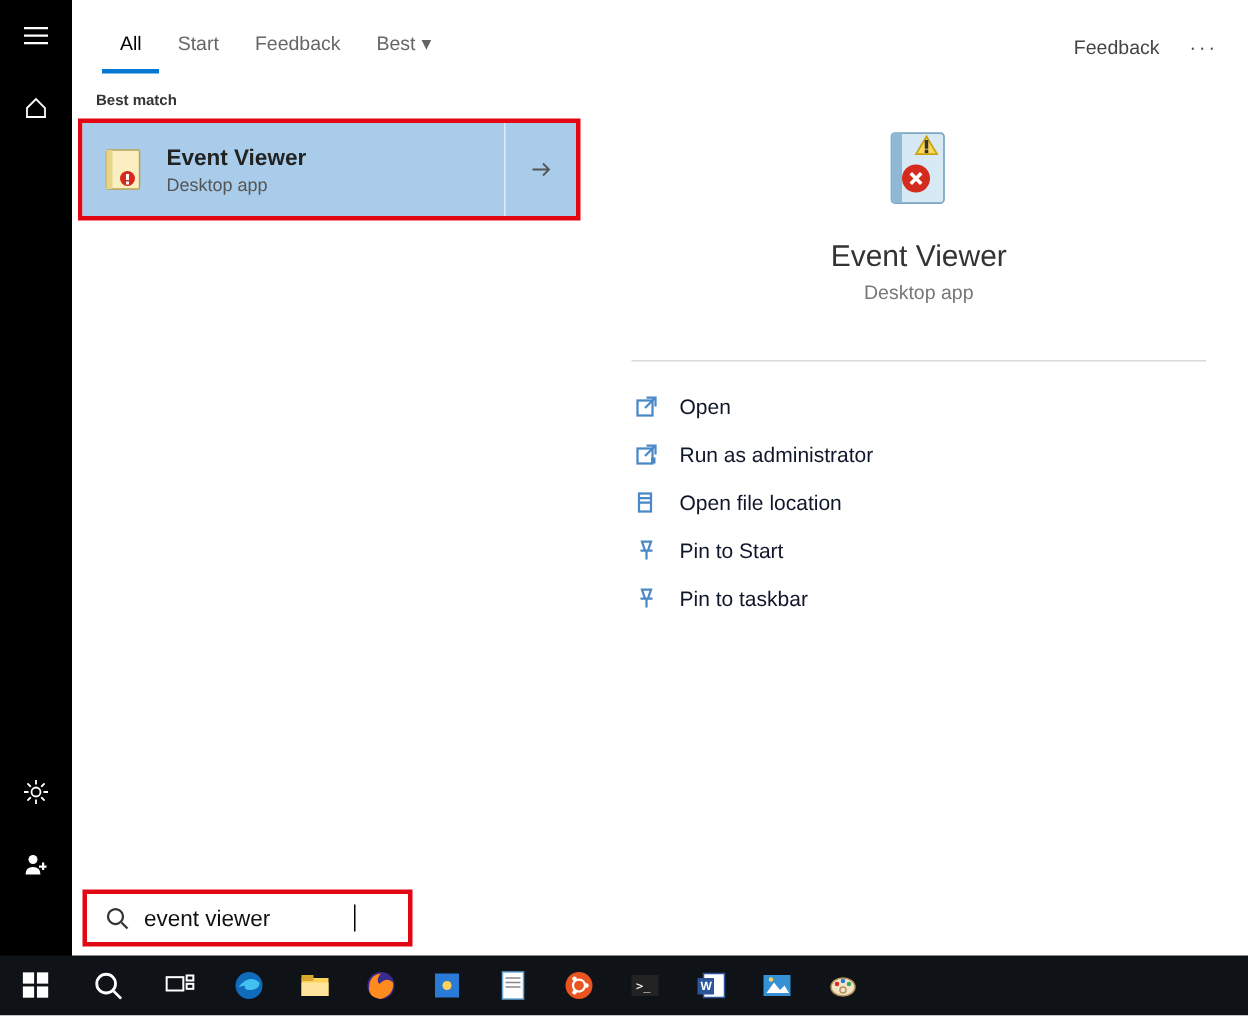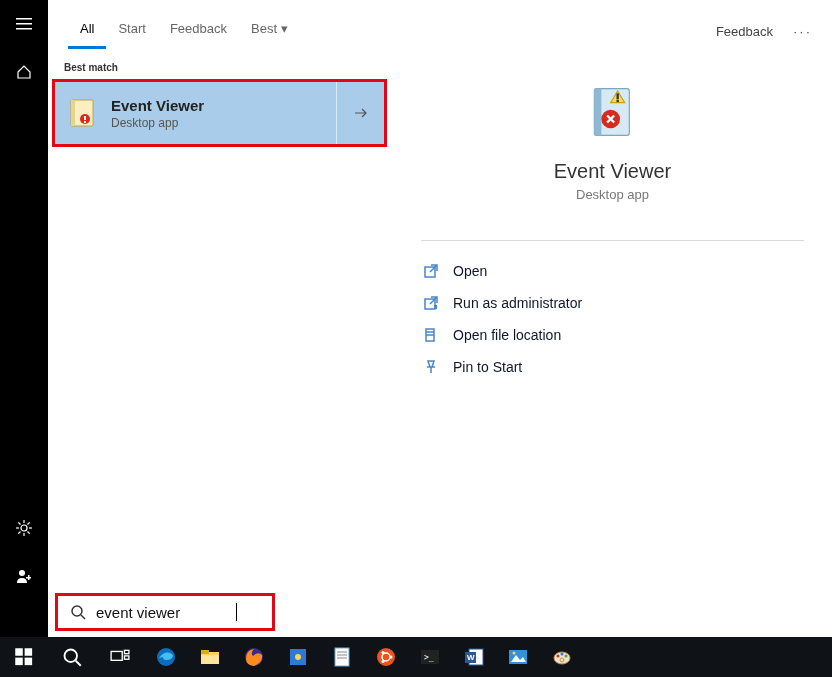--- a/index.html
+++ b/index.html
@@ -280,20 +280,26 @@
               <path d="M3 5 H11 M3 8 H11"></path>
             </svg>
           <span>Open file location</span>
         </div>
         <div class="action-row">
           <svg viewBox="0 0 16 16">
               <path d="M5 2 H11 L9 8 H12 L8 8 L8 14 L8 8 L4 8 H7 Z"></path>
             </svg>
           <span>Pin to Start</span>
         </div>
+        <div class="action-row">
+          <svg viewBox="0 0 16 16">
+              <path d="M5 2 H11 L9 8 H12 L8 8 L8 14 L8 8 L4 8 H7 Z"></path>
+            </svg>
+          <span>Pin to taskbar</span>
+        </div>
       </div>
     </div>
   </div>
 </div>
 
 <div class="search-input-red">
   <svg viewBox="0 0 16 16">
       <circle cx="7" cy="7" r="5"></circle>
       <line x1="11" y1="11" x2="15" y2="15"></line>
     </svg>

